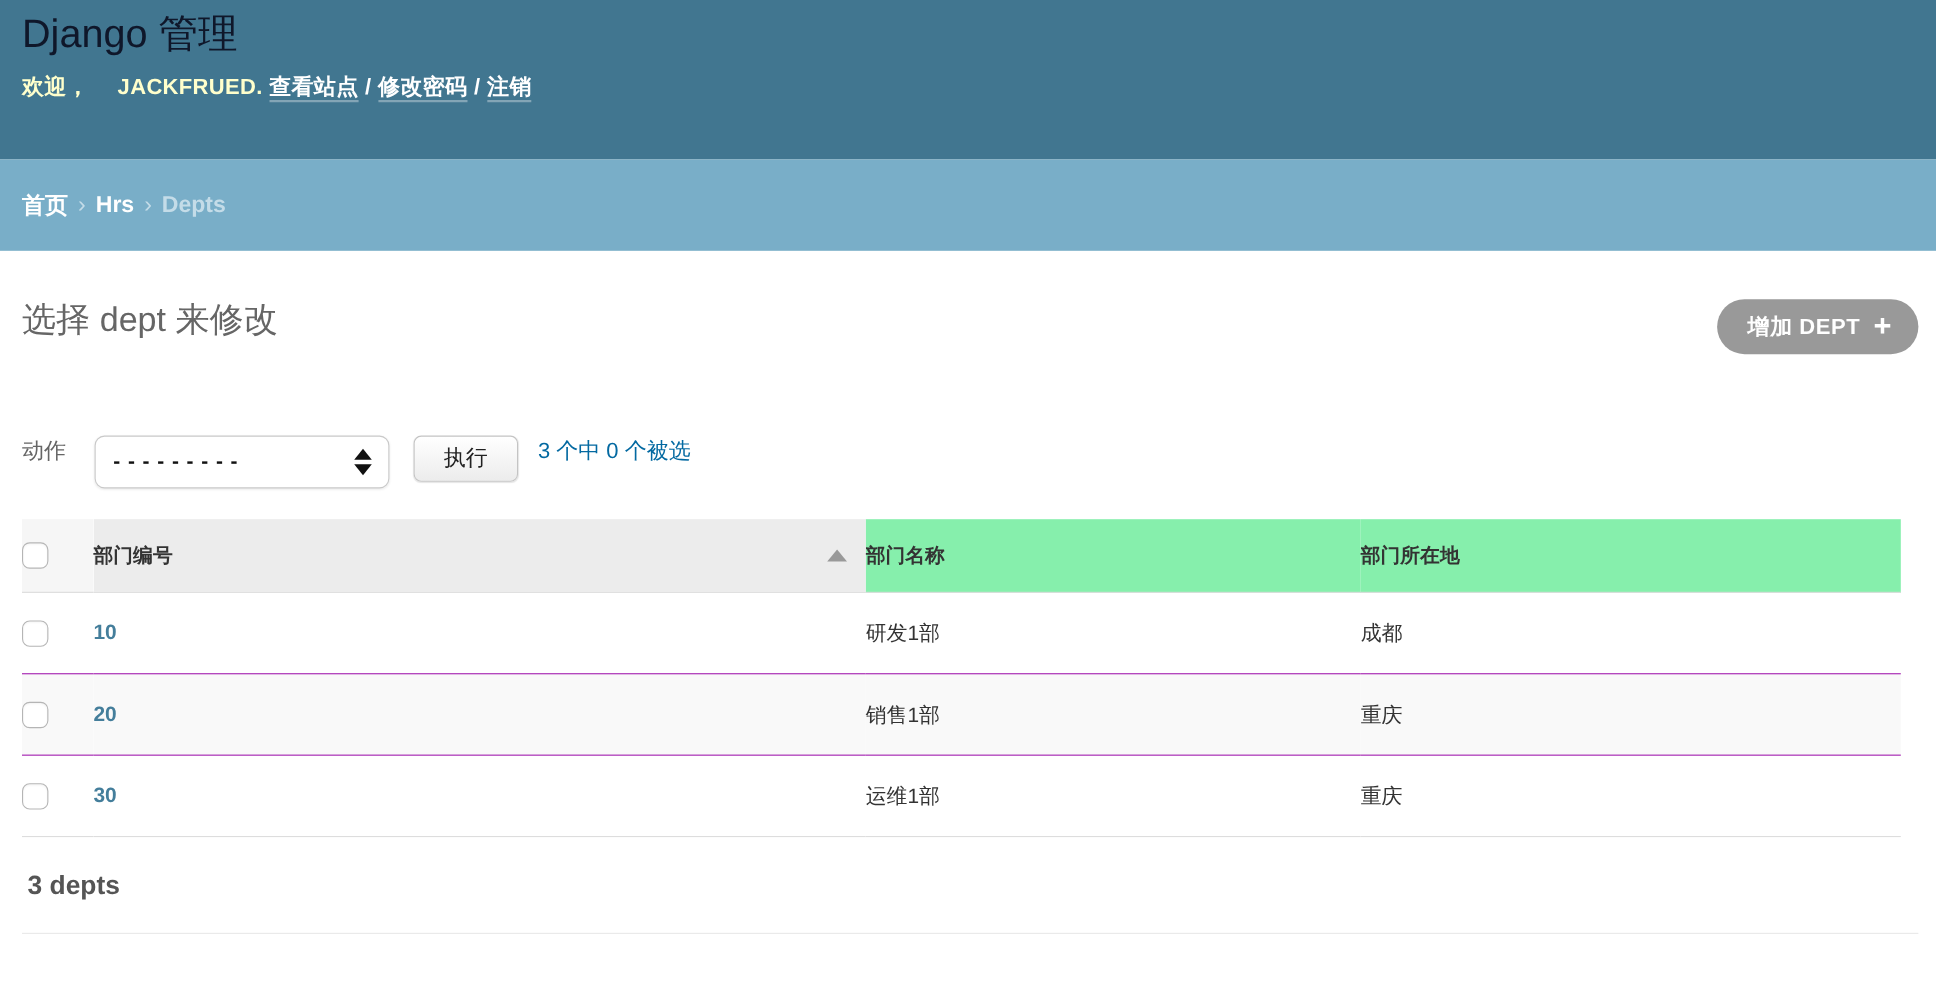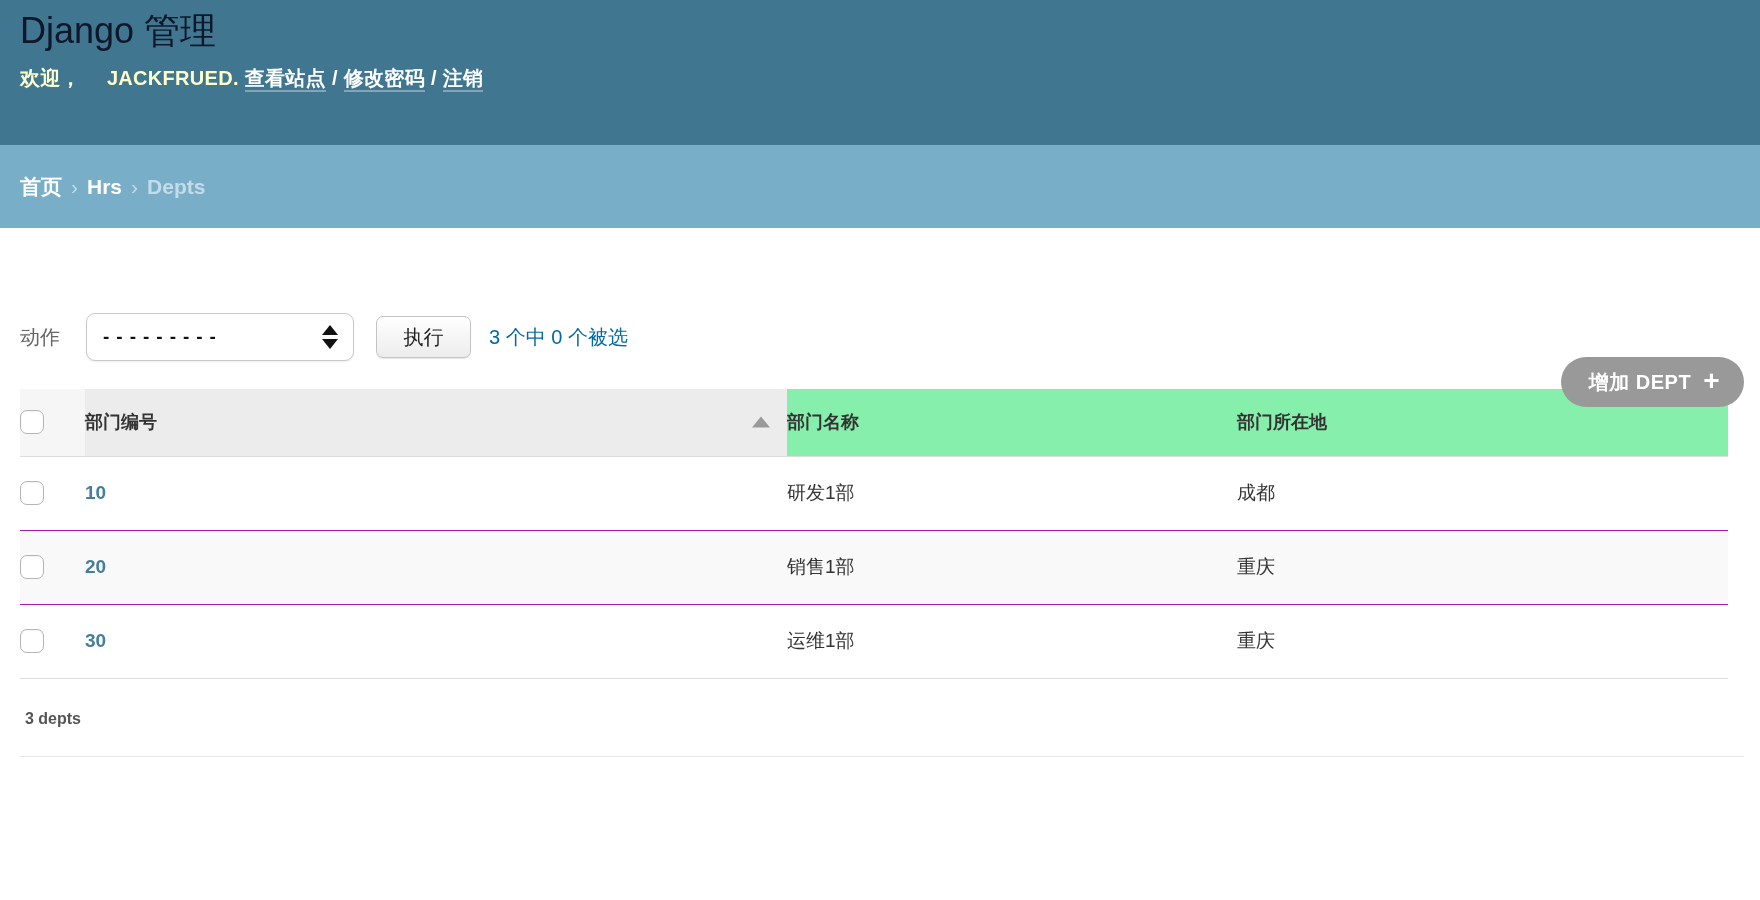--- a/index.html
+++ b/index.html
@@ -94,21 +94,20 @@
     line-height: 0;
     position: relative;
     top: -1px;
   }
 
   
   #actions-bar {
     margin-top: 85px;
     height: 48px;
     display: flex;
-    align-items: center;
   }
   #actions-label { font-size: 20px; color: #666; margin-right: 26px; }
   .fake-select {
     position: relative;
     width: 268px;
     height: 48px;
     background: #fff;
     border: 1px solid #c9c9c9;
     border-radius: 9px;
     box-shadow: 0 1px 2px rgba(0,0,0,0.07);
@@ -225,21 +224,21 @@
     background: #fff;
     box-shadow: inset 0 1px 2px rgba(0,0,0,0.05);
     margin: 0;
     display: block;
     cursor: pointer;
   }
 
   
   #paginator {
     padding-top: 31px;
-    font-size: 16px;
+    font-size: 24px;
     font-weight: 600;
     color: #555;
     padding-left: 5px;
   }
   #footer-divider {
     margin-top: 28px;
     border-top: 1px solid #e8e8e8;
     height: 0;
   }
 </style>
@@ -257,20 +256,21 @@
 <div id="breadcrumbs">
   <span class="bc-link">首页</span>
   <span class="bc-sep">›</span>
   <span class="bc-link">Hrs</span>
   <span class="bc-sep">›</span>
   <span class="bc-current">Depts</span>
 </div>
 
 <div id="content">
 
+  <h2 id="page-title">选择 dept 来修改</h2>
 
   <button class="object-tools-btn">
     <span>增加 DEPT</span>
     <span class="plus">+</span>
   </button>
 
   <div id="actions-bar">
     <span id="actions-label">动作</span>
     <div class="fake-select">
       <span class="sel-value">---------</span>

